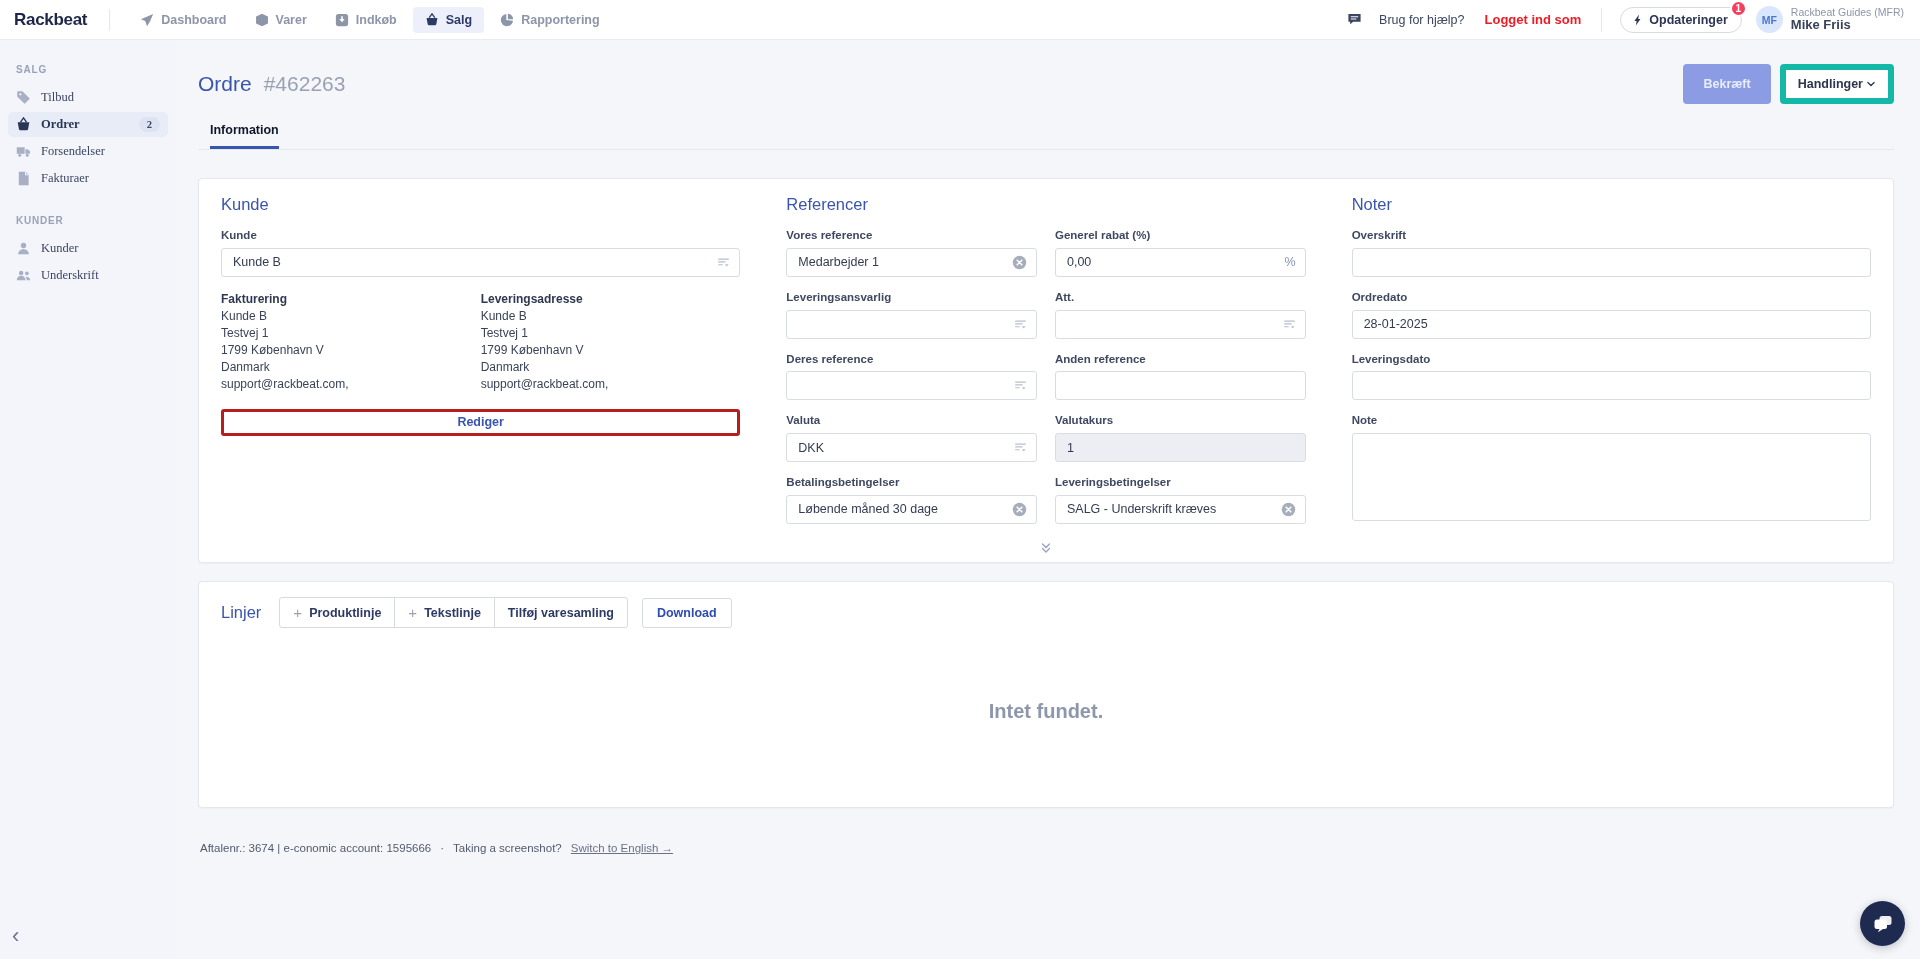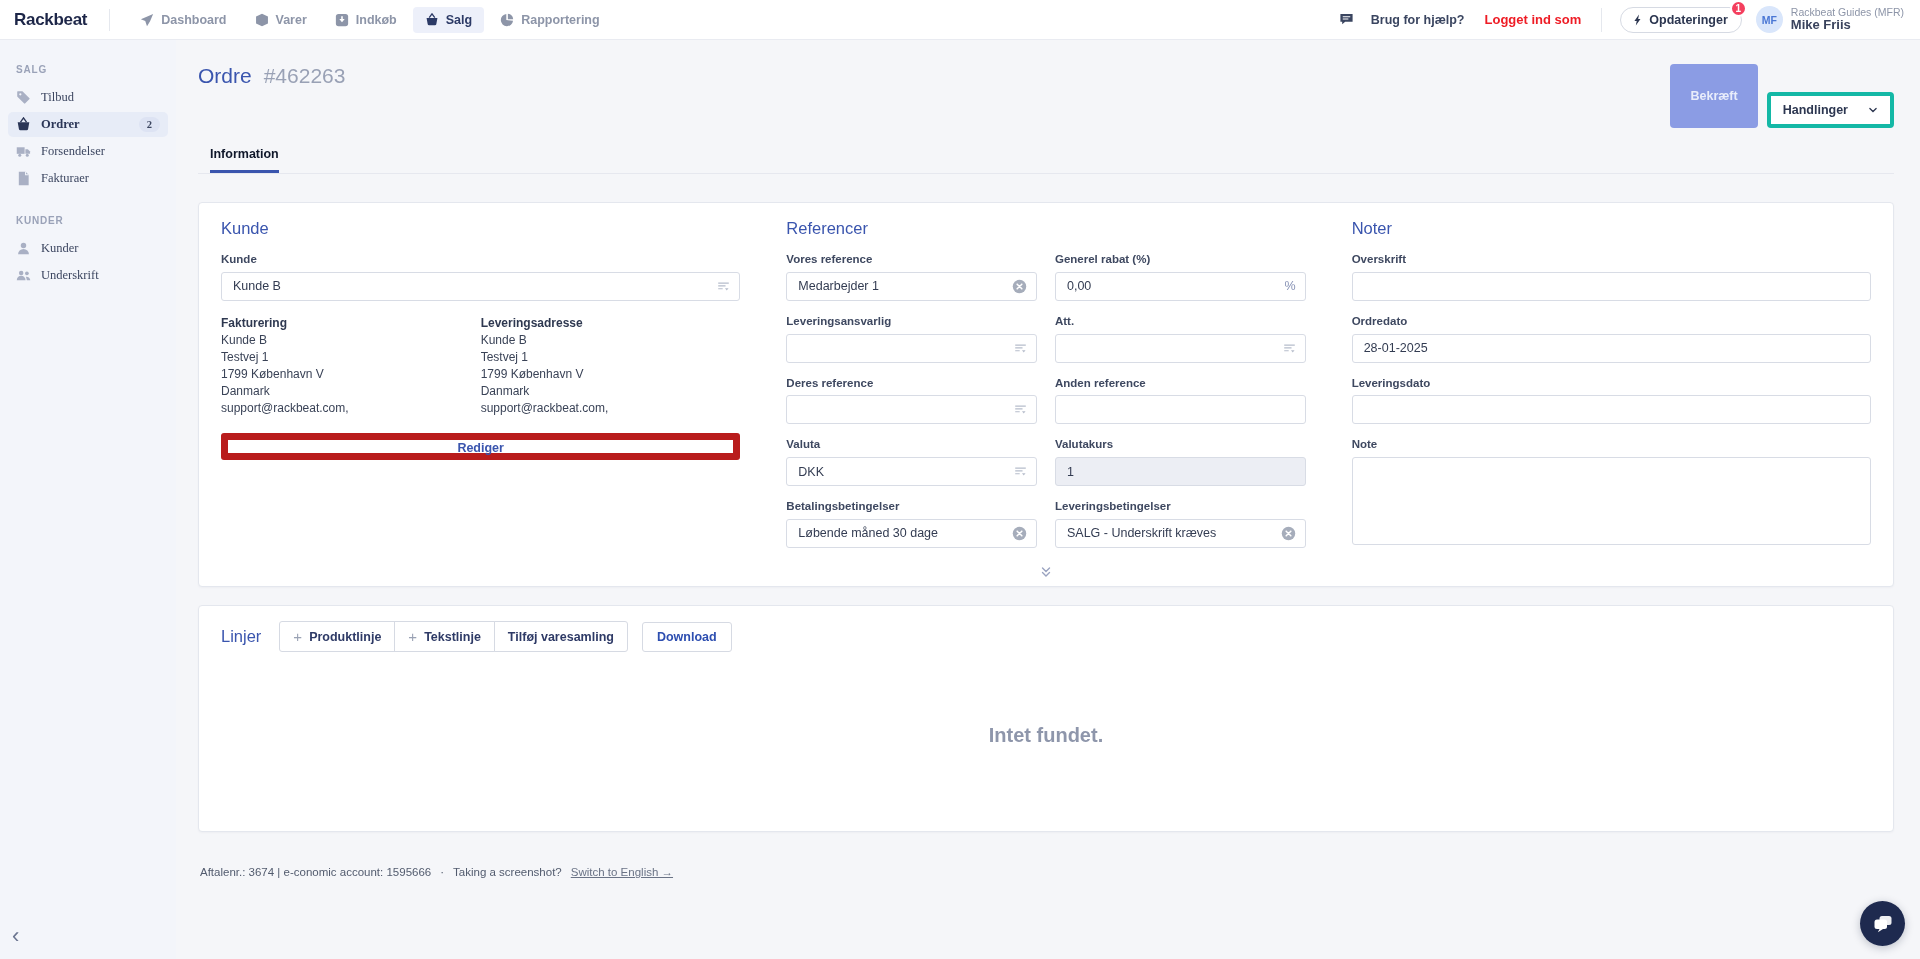--- a/index.html
+++ b/index.html
@@ -14,21 +14,21 @@
   
   .topbar { height:40px; background:#fff; display:flex; align-items:center;
     padding:0 16px 0 14px; border-bottom:1px solid #e9ebf1; position:relative; z-index:5; }
   .brand { font-size:17px; font-weight:800; color:#1d2648; letter-spacing:-0.3px; margin-right:22px; cursor:pointer; }
   .tb-divider { width:1px; height:22px; background:#e5e8ee; margin-right:18px; }
   .nav-item { display:flex; align-items:center; gap:7px; padding:6px 12px; border-radius:4px;
     font-size:12.5px; font-weight:600; color:#8d95a8; cursor:pointer; margin-right:4px; }
   .nav-item svg { width:14px; height:14px; }
   .nav-item.active { background:#edf0fa; color:#2c3a66; }
   .tb-right { margin-left:auto; display:flex; align-items:center; }
-  .help { display:flex; gap:17px; align-items:center; font-size:12.5px; font-weight:700; color:#3a4560; cursor:pointer; }
+  .help { display:flex; gap:17px; align-items:center; font-size:12.5px; font-weight:400; color:#3a4560; cursor:pointer; }
   .help svg { width:15px; height:15px; color:#3a4560; }
   .loggedin { color:#ee1c25; font-weight:700; font-size:13px; margin:0 20px; cursor:pointer; }
   .tb-sep { width:1px; height:24px; background:#e5e8ee; margin-right:18px; }
   .updates-pill { position:relative; border:1px solid #d6dae3; border-radius:15px; padding:5px 13px 5px 11px;
     font-size:12.5px; font-weight:700; color:#2c3650; display:flex; align-items:center; gap:5px; cursor:pointer; background:#fff; }
   .updates-pill svg { width:12px; height:12px; color:#2c3650; }
   .badge-dot { position:absolute; top:-8px; right:-6px; background:#f43f5e; color:#fff; font-size:10px; font-weight:700;
     width:17px; height:17px; border-radius:50%; display:flex; align-items:center; justify-content:center; border:2px solid #fff; }
   .avatar { width:27px; height:27px; border-radius:50%; background:#d9e6fb; color:#4a77d4; display:flex;
     align-items:center; justify-content:center; font-size:10.5px; font-weight:700; margin:0 8px 0 14px; cursor:pointer; }
@@ -45,28 +45,28 @@
   .side-item svg { width:15px; height:15px; color:#a9b0c4; flex:none; }
   .side-item.active { background:#e7ecf7; font-weight:700; color:#2b3657; }
   .side-item.active svg { color:#2b3657; }
   .side-badge { margin-left:auto; background:#dde3f3; border-radius:9px; padding:2px 8px; font-size:10.5px; font-weight:600; color:#3c4660; }
   .side-gap { height:16px; }
   .collapse-btn { position:absolute; bottom:8px; left:4px; font-size:22px; color:#6b7590; background:none;
     border:none; cursor:pointer; font-family:inherit; line-height:1; padding:4px 8px; }
 
   
   .main { margin-left:176px; padding:0 26px 0 22px; }
-  .page-head { display:flex; margin-top:24px; }
+  .page-head { display:flex; align-items:center; margin-top:24px; }
   .page-title { font-size:21px; color:#3a55ae; font-weight:500; }
   .page-num { font-size:21px; color:#99a1b5; margin-left:12px; font-weight:500; }
   .head-actions { margin-left:auto; display:flex; gap:9px; }
   .btn-confirm { background:#8b9ce4; color:#e9edfb; border:none; border-radius:4px; font-size:12.5px;
     font-weight:700; padding:8px 20px; font-family:inherit; cursor:default; }
-  .btn-actions { background:#fff; color:#2c3650; border:4px solid #14b8a6; border-radius:4px; font-size:12.5px;
-    font-weight:700; padding:7px 12px; display:flex; align-items:center; gap:20px; font-family:inherit; cursor:pointer;margin-top:28px; }
+  .btn-actions { background:#fff; color:#2c3650; border:6px solid #14b8a6; border-radius:4px; font-size:12.5px;
+    font-weight:700; padding:7px 12px; display:flex; align-items:center; gap:3px; font-family:inherit; cursor:pointer; }
   .btn-actions svg { width:10px; height:10px; }
 
   .tabs { margin-top:16px; border-bottom:1px solid #e6e8ef; padding-left:12px; }
   .tab { display:inline-block; font-size:12.5px; font-weight:700; color:#0f172a; padding-bottom:9px;
     border-bottom:3px solid #3a55ae; cursor:pointer; }
 
   .card { background:#fff; border:1px solid #e4e7ee; border-radius:4px; margin-top:28px; box-shadow:0 1px 2px rgba(40,50,80,.04); }
   .card-grid { display:grid; grid-template-columns:1fr 1fr 1fr; column-gap:46px; padding:14px 22px 0; }
   .col-heading { font-size:16.5px; color:#3a55ae; margin:2px 0 15px; font-weight:500; }
   .f-label { font-size:11.5px; font-weight:700; color:#3e4860; margin-bottom:5px; line-height:1.2; }
@@ -79,21 +79,21 @@
   .inputwrap.disabled { background:#eceef4; }
   .sel-icon { cursor:pointer; }
   .sel-icon svg { width:13px; height:13px; color:#b6bdcb; }
   .clear-icon { width:15px; height:15px; flex:none; cursor:pointer; }
   .clear-icon svg { width:15px; height:15px; }
   .suffix { font-size:12.5px; color:#8792b5; margin-left:7px; }
   input.rt { text-align:left; }
 
   .addr-grid { display:grid; grid-template-columns:1fr 1fr; margin-top:14px; font-size:12px; line-height:1.42; color:#3a4357; }
   .addr-title { font-weight:700; color:#2e3850; }
-  .btn-edit { margin-top:16px; width:100%; background:#fff; border:7px solid #b91c1c; border-radius:3px;
+  .btn-edit { margin-top:16px; width:100%; background:#fff; border:3px solid #b91c1c; border-radius:3px;
     color:#3a55ae; font-weight:700; font-size:12.5px; height:27px; font-family:inherit; cursor:pointer; }
 
   textarea.note { width:100%; height:88px; border:1px solid #d8dce5; border-radius:3px; resize:none;
     font-family:inherit; font-size:12.5px; padding:8px 9px; color:#333c52; outline:none; }
 
   .expander { text-align:center; padding:2px 0 7px; cursor:pointer; color:#9aa3c0; }
   .expander svg { width:14px; height:14px; margin:0 auto; }
 
   .lines-inner { padding:15px 22px 0; }
   .lines-head { display:flex; align-items:center; }

